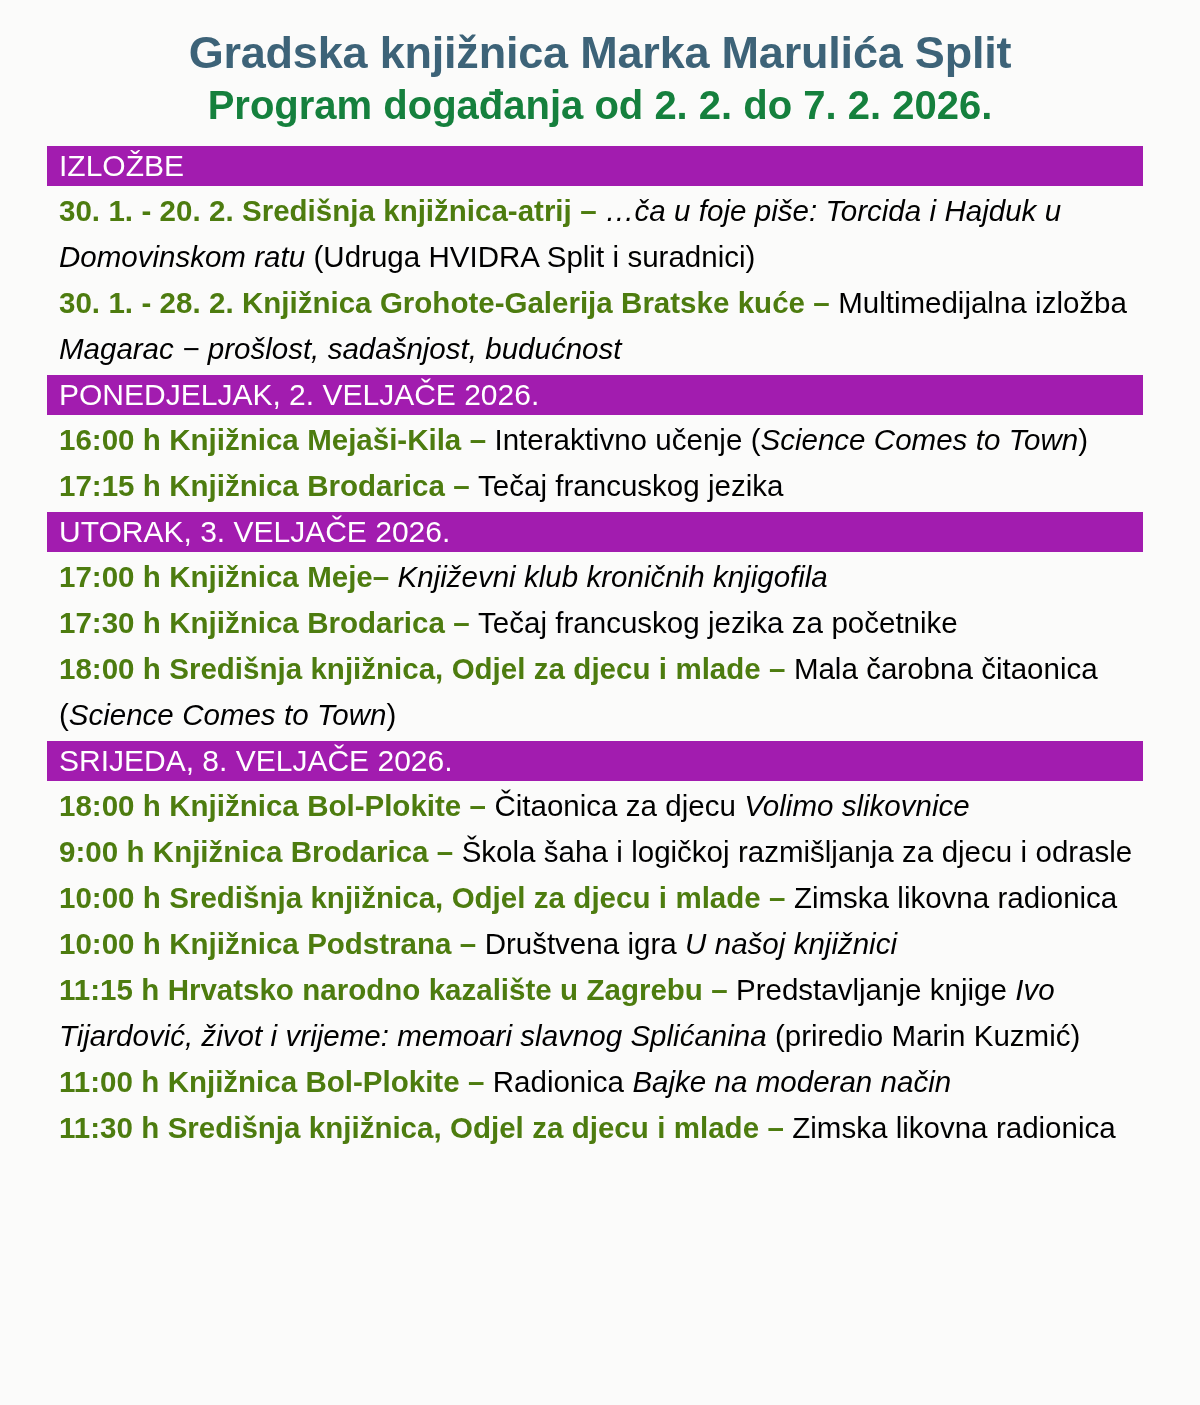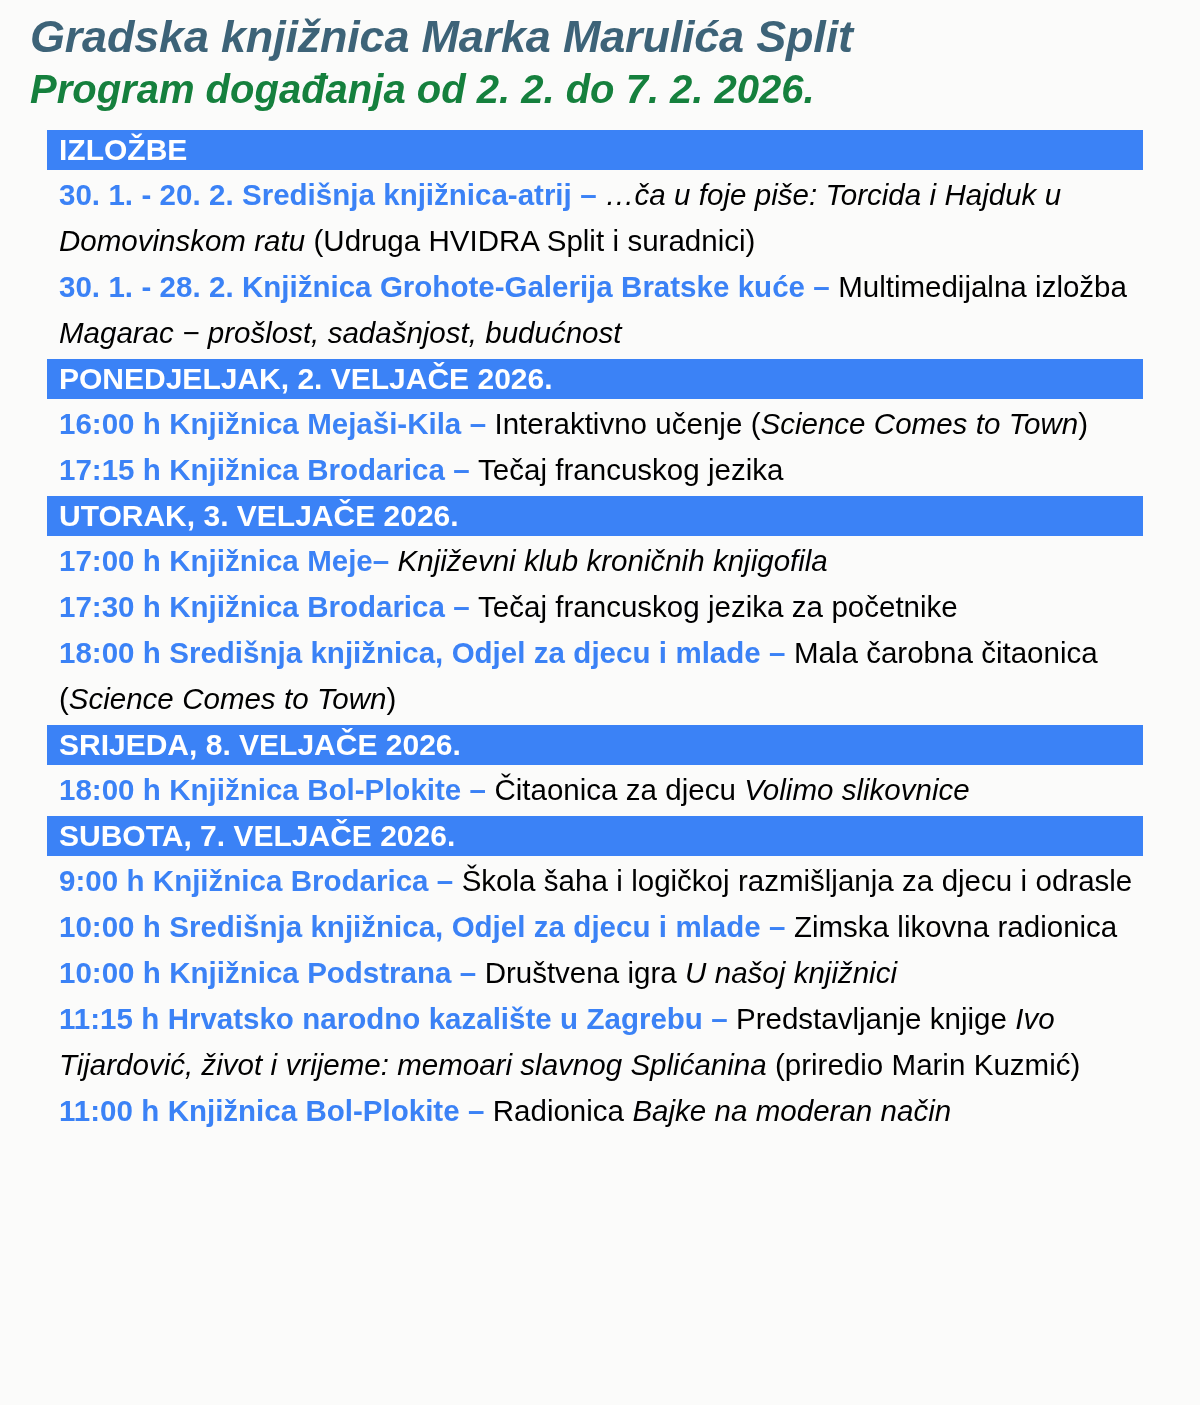--- a/index.html
+++ b/index.html
@@ -16,22 +16,22 @@
   }
   .page {
     position: relative;
     width: 1200px;
     height: 1405px;
     box-sizing: border-box;
     padding: 0;
   }
   
   .title-block {
-    padding-top: 12px;
-    font-style: italic;
+    padding-top: 28px;
+    text-align: center;
   }
   .main-title {
     color: #3d6378;
     font-size: 45px;
     font-weight: bold;
     line-height: 1.12;
     letter-spacing: -0.2px;
     margin: 0;
     padding: 0 30px;
   }
@@ -43,45 +43,45 @@
     margin: 4px 0 0 0;
     padding: 0 30px;
   }
   
   .content {
     margin: 18px 0 0 0;
     padding: 0 57px 0 47px;
   }
   
   .section-bar {
-    background: #3b82f6;
+    background: #a21caf;
     color: #ffffff;
     font-size: 30px;
-    font-weight: bold;
+    font-weight: normal;
     line-height: 38px;
     height: 38px;
     padding: 1px 0 1px 12px;
     box-sizing: content-box;
     margin: 3px 0 2px 0;
     white-space: nowrap;
     overflow: hidden;
   }
   .section-bar:first-child { margin-top: 0; }
   
   .event {
     font-size: 29.5px;
     line-height: 46px;
     color: #000000;
     margin: 0;
     padding: 0 0 0 12px;
     text-indent: 0;
     word-spacing: 0.2px;
   }
   .event .venue {
-    color: #3b82f6;
+    color: #4d7c0f;
     font-weight: bold;
   }
   .event .ital {
     font-style: italic;
   }
   .event .plain {
     color: #000000;
     font-weight: normal;
     font-style: normal;
   }
@@ -102,21 +102,21 @@
       <p class="event"><span class="venue">30. 1. - 28. 2. Knjižnica Grohote-Galerija Bratske kuće – </span><span class="plain">Multimedijalna izložba </span><span class="ital">Magarac − prošlost, sadašnjost, budućnost</span></p>
       <div class="section-bar">PONEDJELJAK, 2. VELJAČE 2026.</div>
       <p class="event"><span class="venue">16:00 h Knjižnica Mejaši-Kila – </span><span class="plain">Interaktivno učenje (</span><span class="ital">Science Comes to Town</span><span class="plain">)</span></p>
       <p class="event"><span class="venue">17:15 h Knjižnica Brodarica – </span><span class="plain">Tečaj francuskog jezika</span></p>
       <div class="section-bar">UTORAK, 3.  VELJAČE 2026.</div>
       <p class="event"><span class="venue">17:00 h Knjižnica Meje– </span><span class="ital">Književni klub kroničnih knjigofila</span></p>
       <p class="event"><span class="venue">17:30 h Knjižnica Brodarica – </span><span class="plain">Tečaj francuskog jezika za početnike</span></p>
       <p class="event"><span class="venue">18:00 h Središnja knjižnica, Odjel za djecu i mlade – </span><span class="plain">Mala čarobna čitaonica (</span><span class="ital">Science Comes to Town</span><span class="plain">)</span></p>
       <div class="section-bar">SRIJEDA, 8.  VELJAČE 2026.</div>
       <p class="event"><span class="venue">18:00 h Knjižnica Bol-Plokite – </span><span class="plain">Čitaonica za djecu </span><span class="ital">Volimo slikovnice</span></p>
-      <div class="section-bar">SUBOTA, 7.  VELJAČE 2026.</div>
       <p class="event"><span class="venue">9:00 h Knjižnica Brodarica – </span><span class="plain">Škola šaha i logičkoj razmišljanja za djecu i odrasle</span></p>
       <p class="event"><span class="venue">10:00 h Središnja knjižnica, Odjel za djecu i mlade – </span><span class="plain">Zimska likovna radionica</span></p>
       <p class="event"><span class="venue">10:00 h Knjižnica Podstrana – </span><span class="plain">Društvena igra </span><span class="ital">U našoj knjižnici</span></p>
       <p class="event"><span class="venue">11:15 h Hrvatsko narodno kazalište u Zagrebu – </span><span class="plain">Predstavljanje knjige </span><span class="ital">Ivo Tijardović, život i vrijeme: memoari slavnog Splićanina</span><span class="plain"> (priredio Marin Kuzmić)</span></p>
       <p class="event"><span class="venue">11:00 h Knjižnica Bol-Plokite – </span><span class="plain">Radionica </span><span class="ital">Bajke na moderan način</span></p>
+      <p class="event"><span class="venue">11:30 h Središnja knjižnica, Odjel za djecu i mlade – </span><span class="plain">Zimska likovna radionica</span></p>
     </div>
 
 </div>
 
 </body></html>

